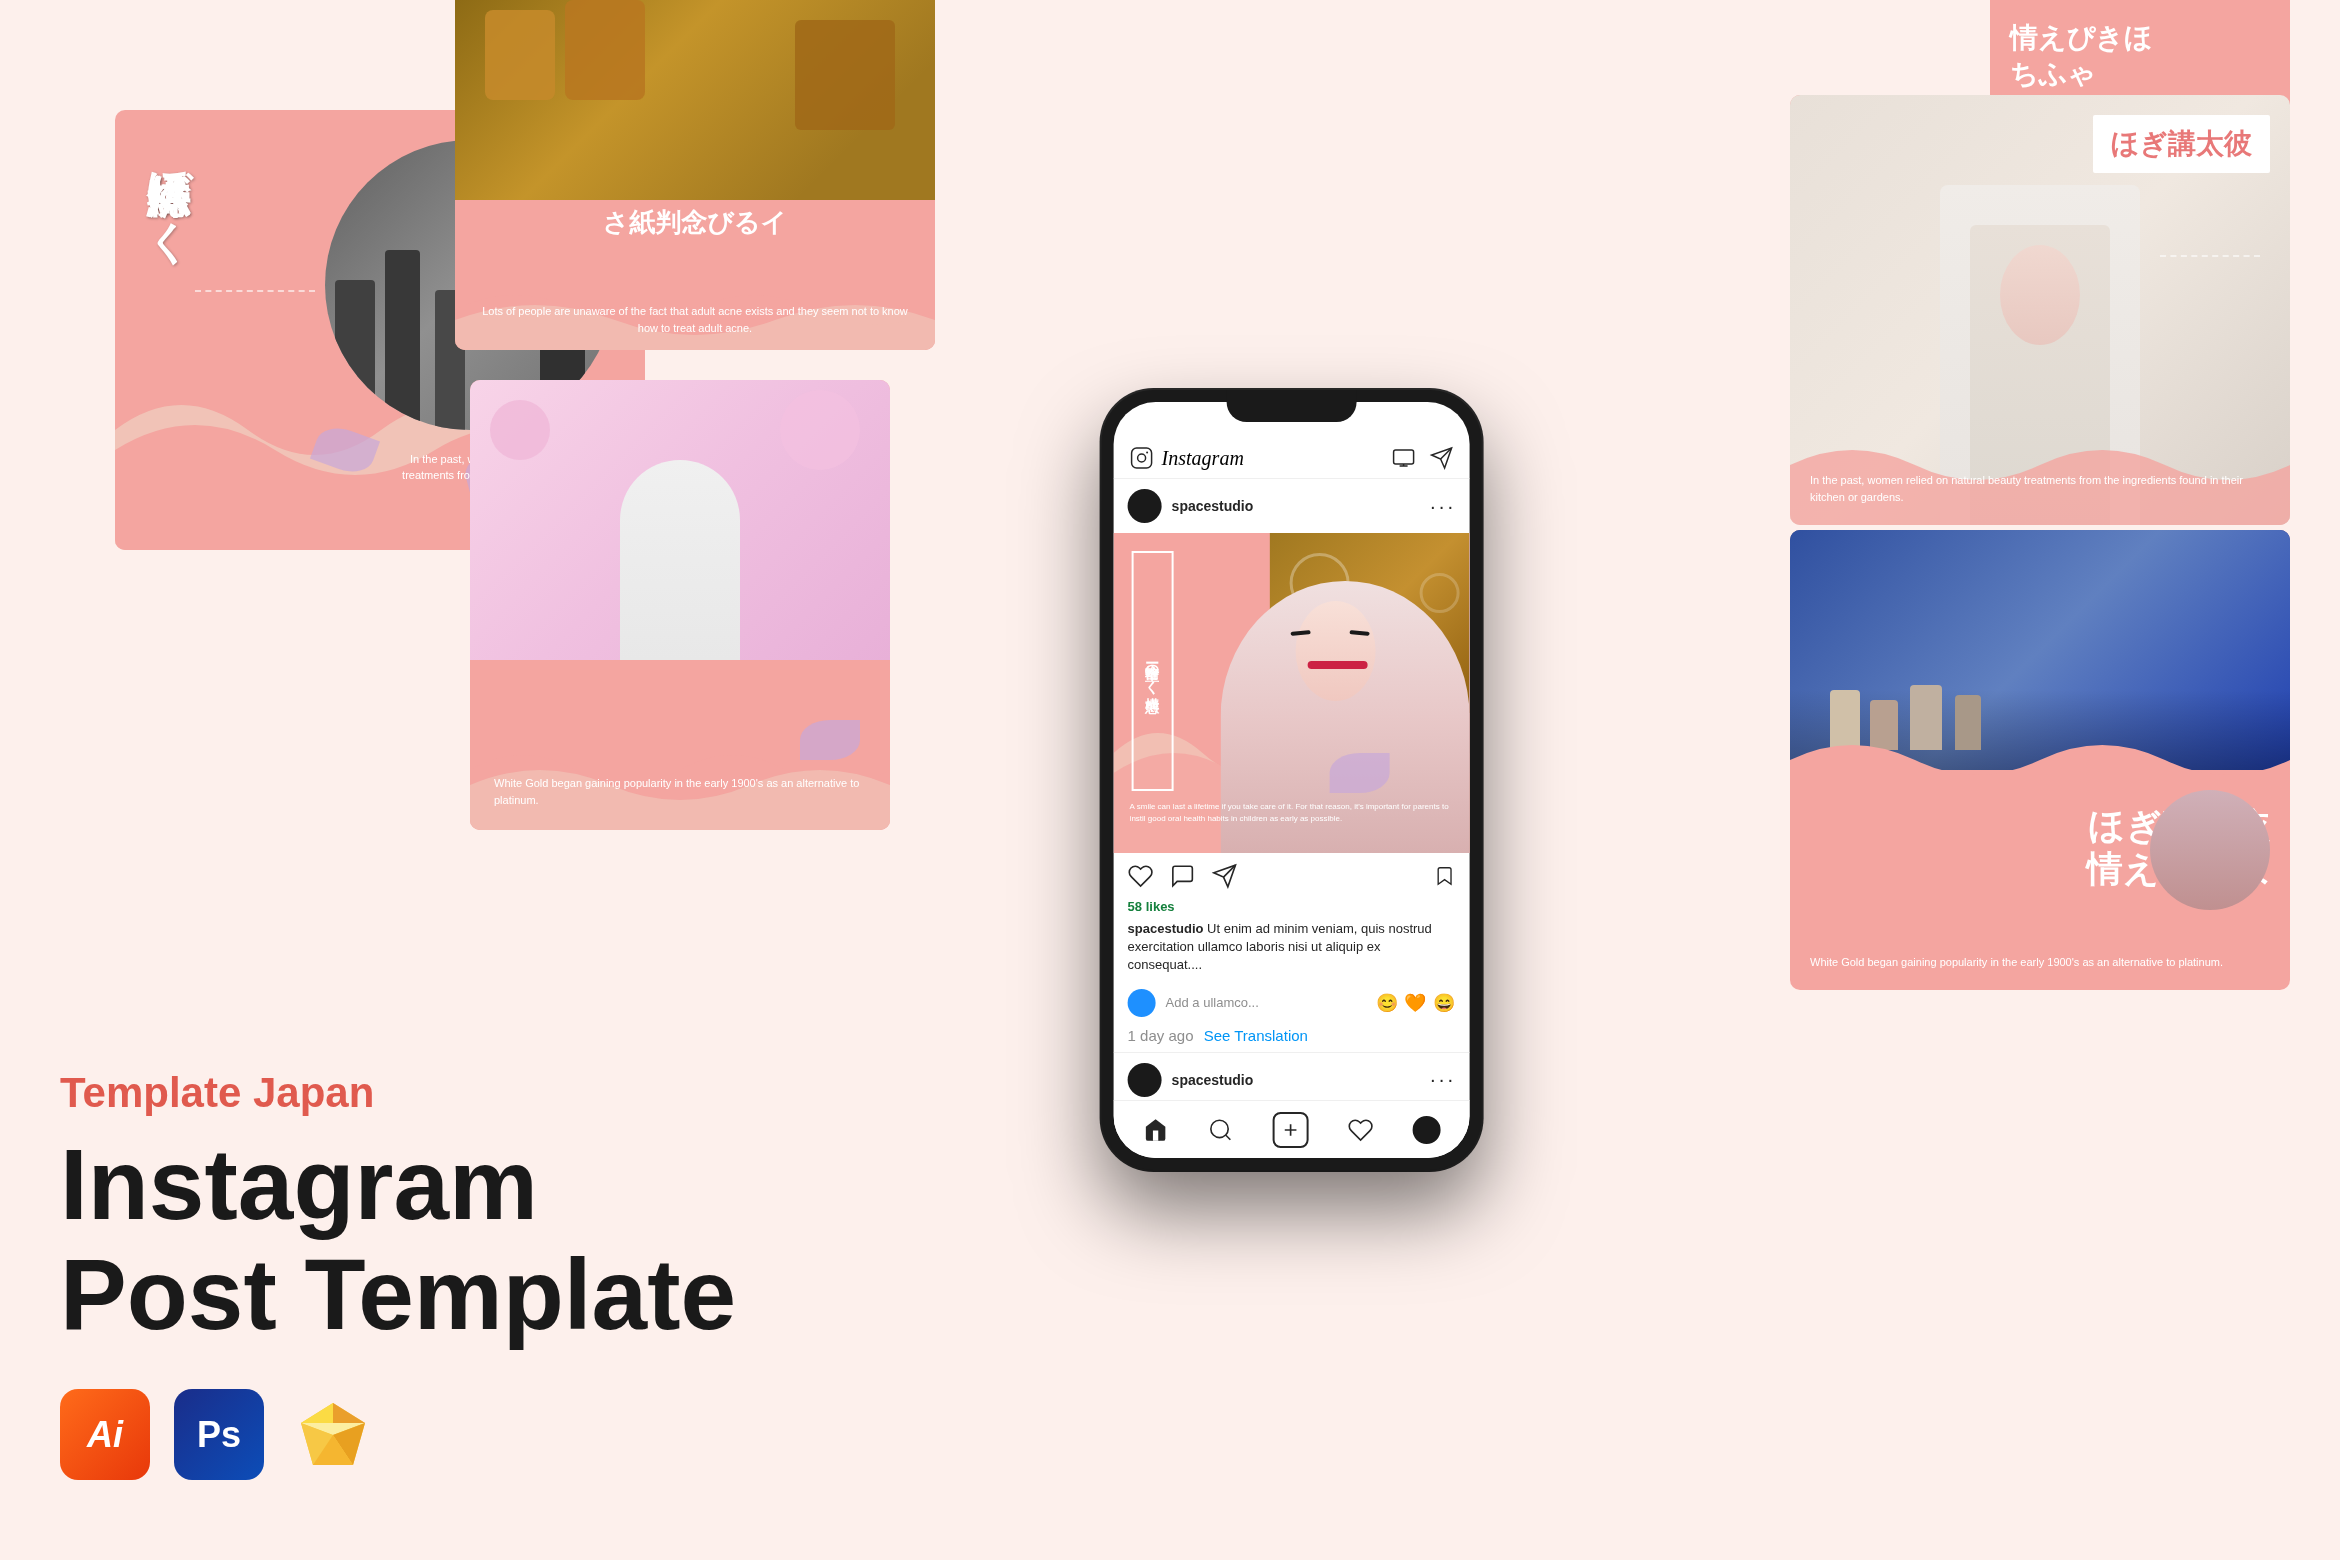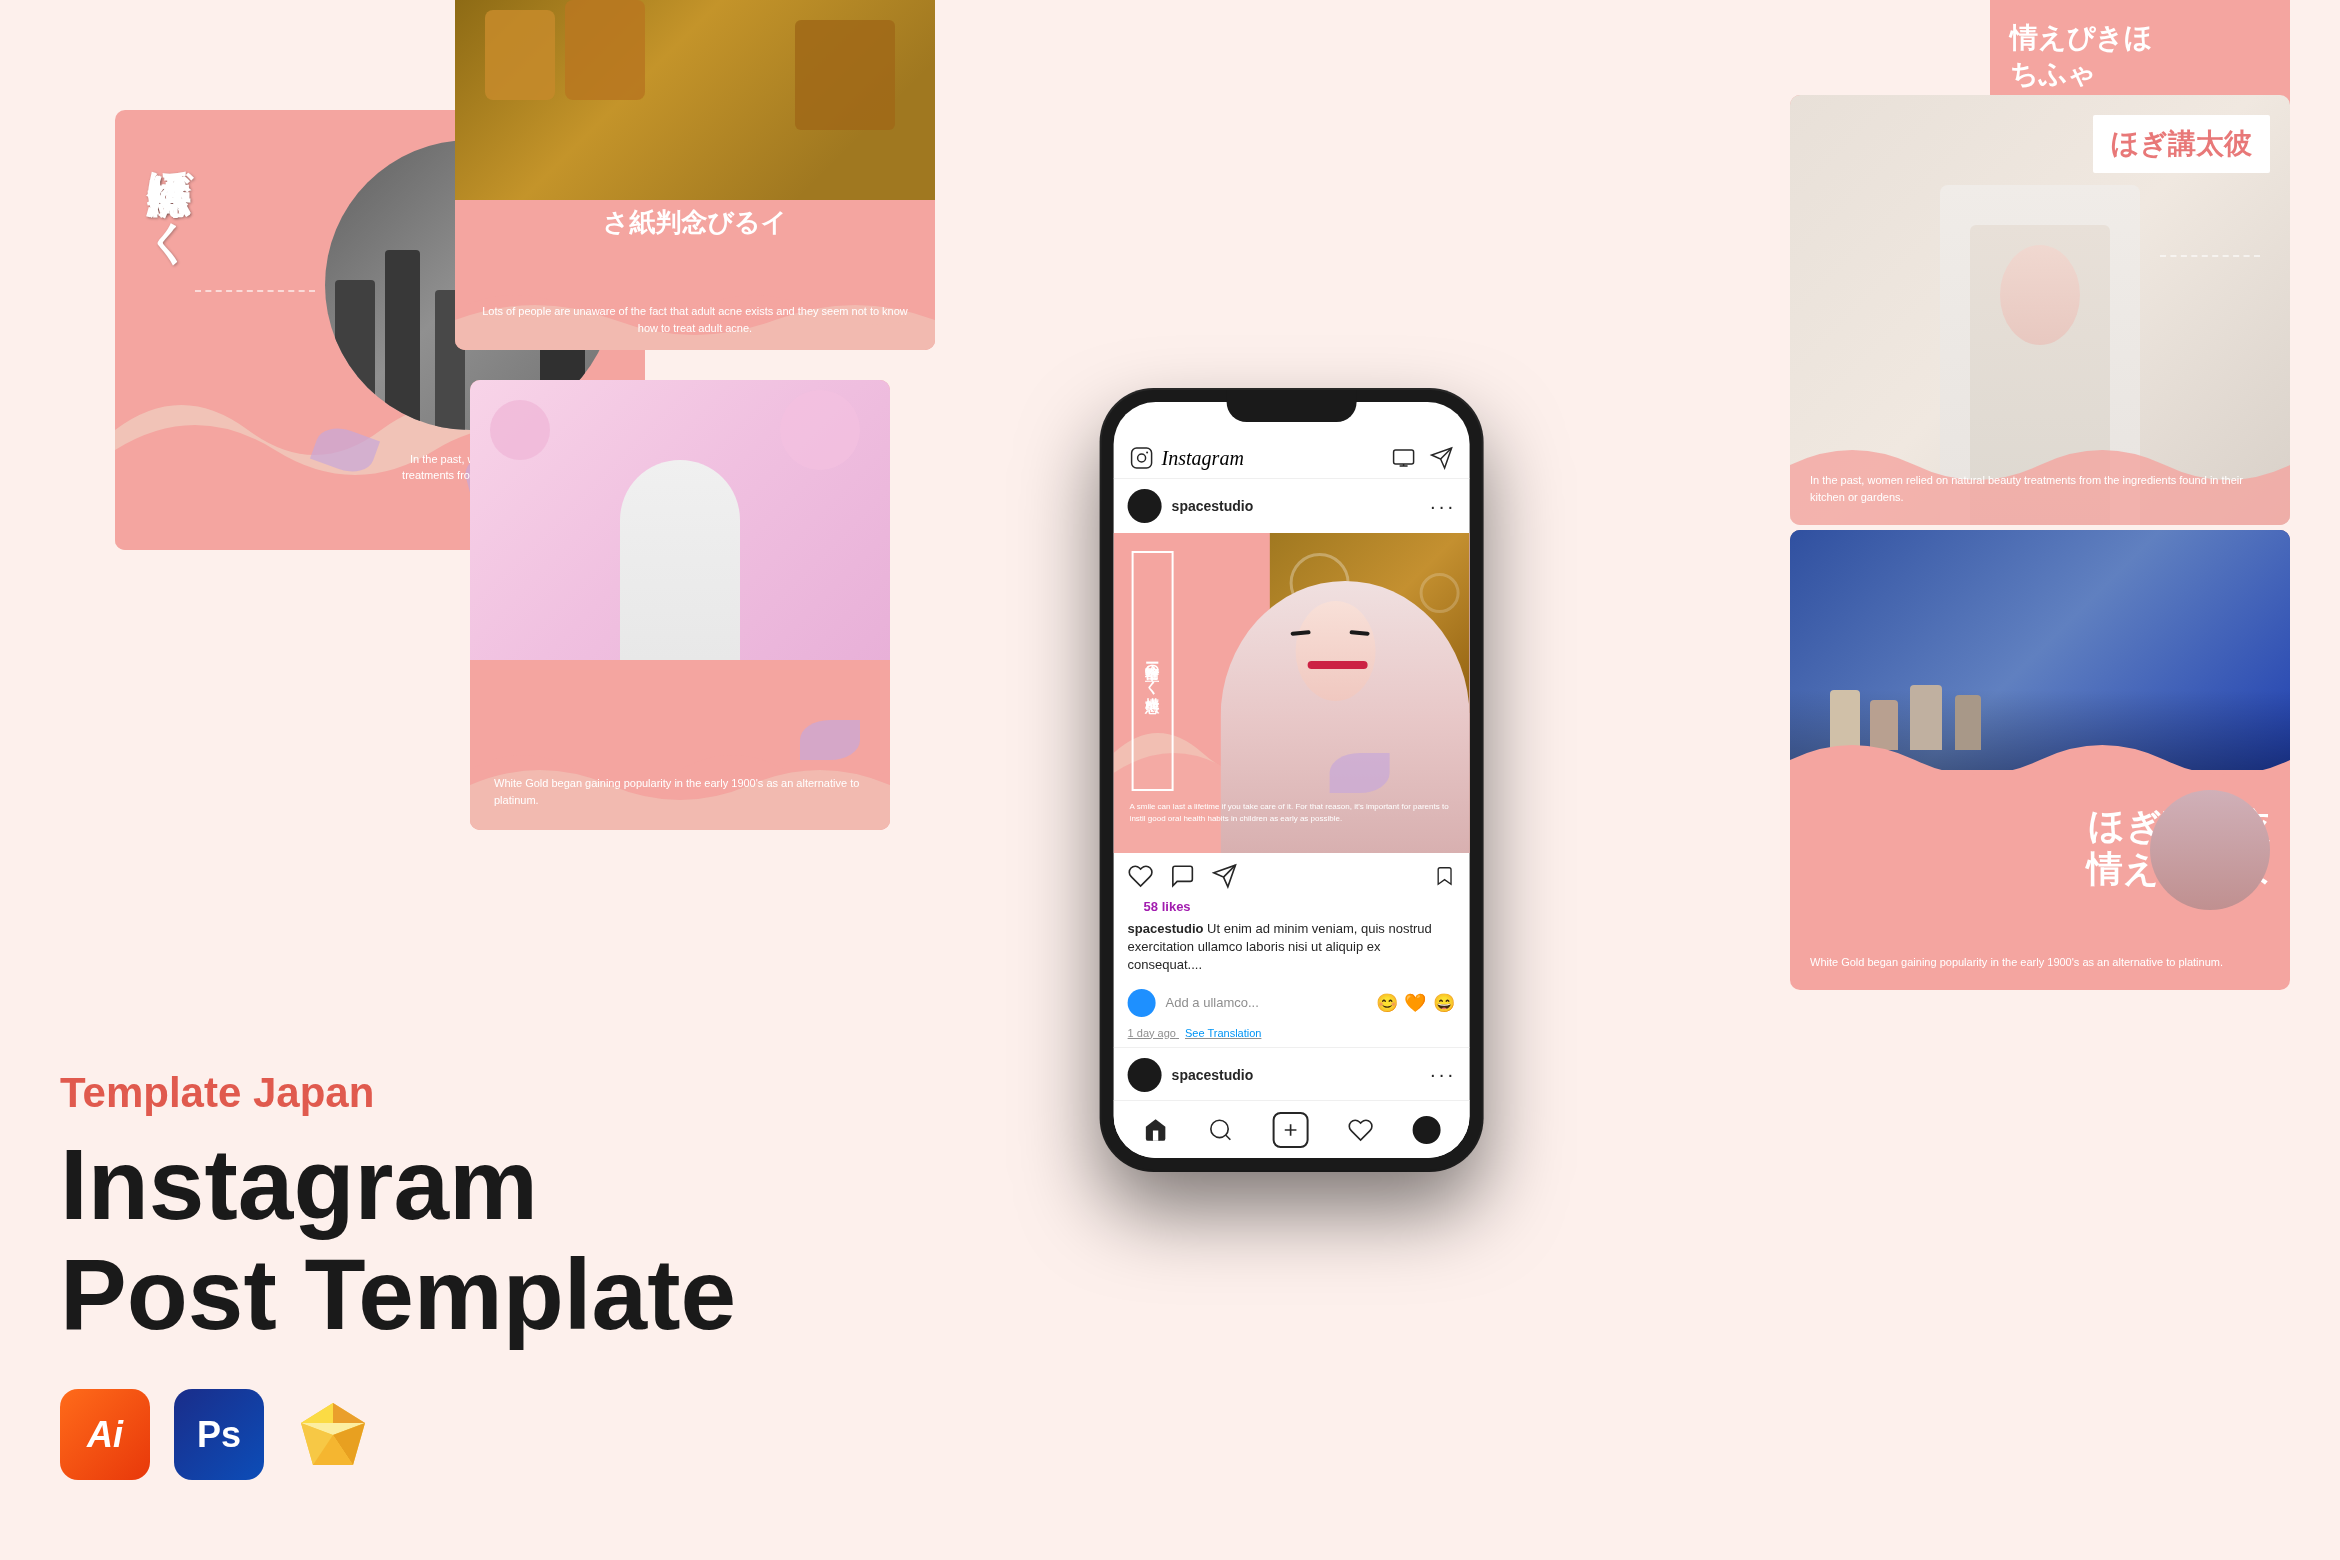--- a/index.html
+++ b/index.html
@@ -142,24 +142,24 @@
       display: flex;
       align-items: center;
       padding: 10px 14px;
       justify-content: space-between;
     }
     .ig-actions-left { display: flex; gap: 16px; align-items: center; }
     .ig-action-icon { width: 26px; height: 26px; }
     .ig-bookmark { width: 22px; height: 22px; }
 
     .ig-likes {
-      padding: 0 30px 4px;
+      padding: 0 14px 4px;
       font-size: 13px;
       font-weight: 600;
-      color: #a21caf;
+      color: #15803d;
     }
     .ig-caption {
       padding: 2px 14px 8px;
       font-size: 13px;
       color: #262626;
       line-height: 1.4;
     }
     .ig-caption .username { font-weight: 700; }
 
     .ig-comment-row {
@@ -177,23 +177,22 @@
     }
     .ig-comment-input {
       flex: 1;
       font-size: 13px;
       color: #8e8e8e;
     }
     .ig-comment-emojis { display: flex; gap: 6px; font-size: 18px; }
 
     .ig-time {
       padding: 4px 14px 8px;
-      font-size: 11px;
+      font-size: 15px;
       color: #8e8e8e;
-      text-decoration: underline;
     }
 
     .ig-second-post-header {
       display: flex;
       align-items: center;
       padding: 10px 14px;
       justify-content: space-between;
       border-top: 1px solid #efefef;
     }
 

